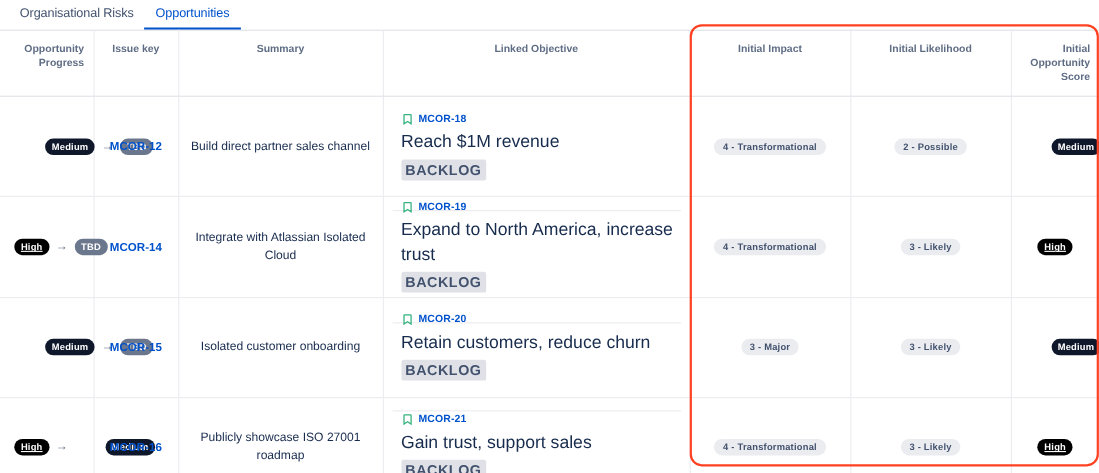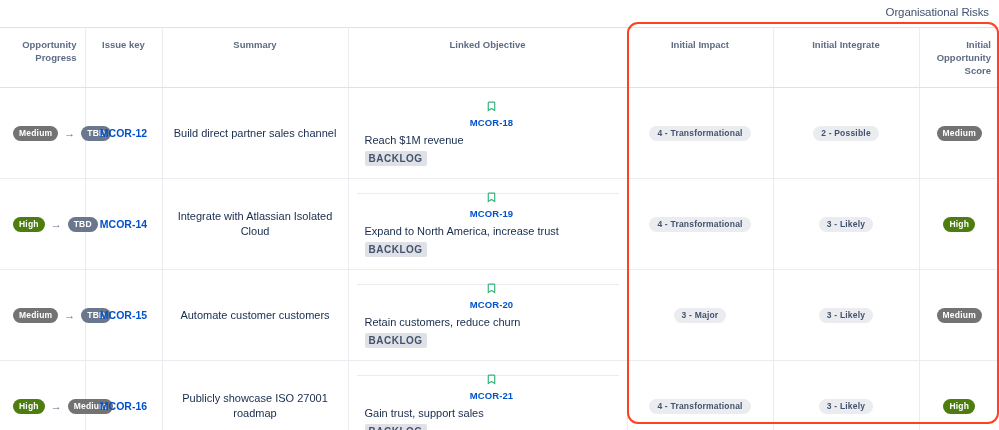--- a/index.html
+++ b/index.html
@@ -16,21 +16,20 @@
     position: relative;
   }
 
   
   .tabs {
     display: flex;
     align-items: flex-end;
     height: 27px;
     padding-left: 8px;
     box-sizing: border-box;
-    justify-content: flex-end;
   }
   .tab {
     font-size: 11.5px;
     color: #42526e;
     padding: 0 10px 7px 10px;
     cursor: pointer;
     border-bottom: 2px solid transparent;
     white-space: nowrap;
     letter-spacing: -0.1px;
   }
@@ -96,22 +95,22 @@
     font-size: 8.5px;
     font-weight: 700;
     letter-spacing: 0.2px;
     line-height: 1;
     padding: 3px 6px 3px 6px;
     border-radius: 9px;
     text-transform: none;
     white-space: nowrap;
     vertical-align: middle;
   }
-  .loz-medium { background: #737373; color: #ffffff; }
-  .loz-high   { background: #4d7c0f; color: #ffffff; }
+  .loz-medium { background: #0f172a; color: #ffffff; margin-left: 28px; }
+  .loz-high   { background: #000000; color: #ffffff; text-decoration: underline; }
   .loz-tbd    { background: #6b778c; color: #ffffff; }
   .loz-grey   { background: #ebecf0; color: #42526e; font-weight: 600; padding: 3px 8px; }
 
   .prog-cell {
     display: flex;
     align-items: center;
     justify-content: flex-start;
     gap: 6px;
     padding-left: 5px;
   }
@@ -138,42 +137,41 @@
   .obj-card {
     text-align: left;
     padding: 4px 0 4px 8px;
     position: relative;
   }
   .obj-top {
     display: flex;
     align-items: center;
     gap: 5px;
     margin-bottom: 5px;
-    flex-direction: column;
   }
   .obj-ico { width: 11px; height: 11px; display: inline-block; }
   .obj-key {
     color: #0052cc;
     font-size: 9.5px;
     font-weight: 700;
     letter-spacing: 0.1px;
     text-decoration: none;
     cursor: pointer;
   }
   .obj-desc {
-    font-size: 11px;
+    font-size: 16px;
     color: #172b4d;
     line-height: 1.35;
     margin-bottom: 4px;
   }
   .obj-status {
     display: inline-block;
     background: #dfe1e6;
     color: #42526e;
-    font-size: 10px;
+    font-size: 13px;
     font-weight: 700;
     letter-spacing: 0.5px;
     padding: 2px 4px;
     border-radius: 2px;
   }
   .obj-sep {
     position: absolute;
     left: 0; right: 0; bottom: -24px;
     height: 1px;
     background: #ebecf0;
@@ -191,41 +189,42 @@
     box-sizing: border-box;
     pointer-events: none;
     z-index: 5;
   }
 </style>
 </head>
 <body>
 
 <div class="tabs">
   <div class="tab">Organisational Risks</div>
+  <div class="tab active">Opportunities</div>
 </div>
 
 <div class="table-wrap">
   <table class="grid">
     <colgroup>
       <col class="c-prog">
         <col class="c-key">
         <col class="c-sum">
         <col class="c-obj">
       <col class="c-imp">
         <col class="c-lik">
         <col class="c-sco">
     </colgroup>
     <thead>
       <tr>
         <th class="left-al">Opportunity Progress</th>
         <th>Issue key</th>
         <th>Summary</th>
         <th>Linked Objective</th>
         <th>Initial Impact</th>
-        <th>Initial Integrate</th>
+        <th>Initial Likelihood</th>
         <th class="left-al">Initial Opportunity Score</th>
       </tr>
     </thead>
     <tbody>
 
       <tr>
         <td>
           <div class="prog-cell">
             <span class="loz loz-medium">Medium</span>
             <span class="arrow">→</span>
@@ -309,21 +308,21 @@
           <div class="prog-cell">
             <span class="loz loz-medium">Medium</span>
             <span class="arrow">→</span>
             <span class="loz loz-tbd">TBD</span>
           </div>
         </td>
         <td>
           <a class="issue-key">MCOR-15</a>
         </td>
         <td>
-          <div class="summary-txt">Automate customer customers</div>
+          <div class="summary-txt">Isolated customer onboarding</div>
         </td>
         <td>
           <div class="obj-card">
             <div class="obj-top">
               <span class="obj-ico">
                 <svg viewBox="0 0 14 14" width="11" height="11">
                     <path d="M3.5 1.5h7a.6.6 0 01.6.6v10l-4.1-2.6L2.9 12.1v-10a.6.6 0 01.6-.6z" fill="none" stroke="#36b37e" stroke-width="1.5"></path>
                   </svg>
               </span>
               <a class="obj-key">MCOR-20</a>

